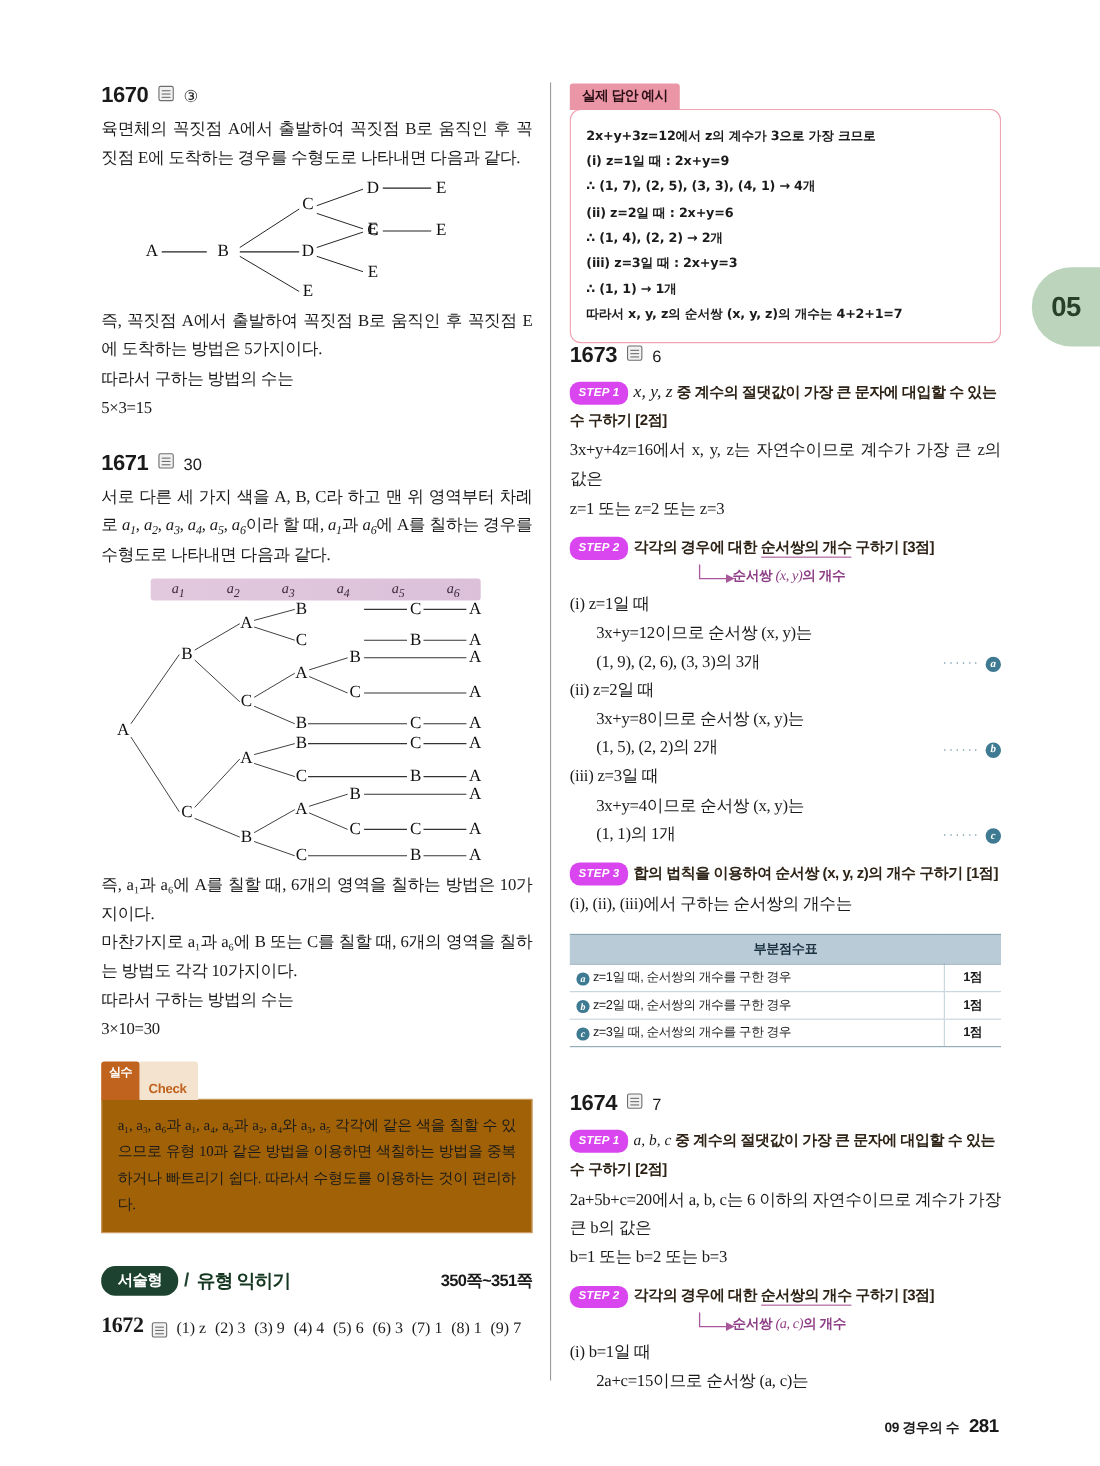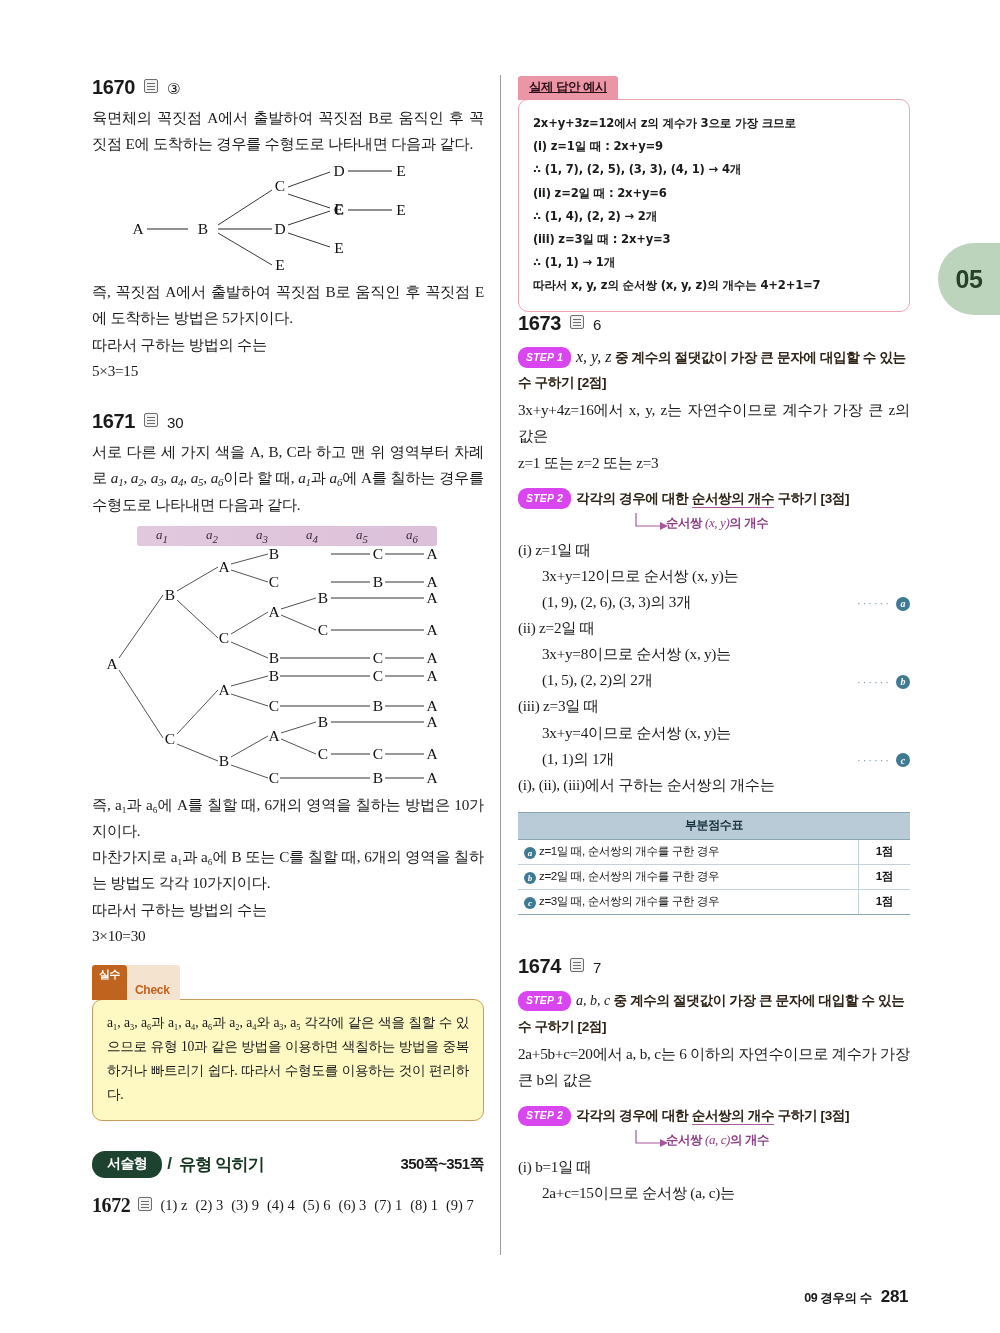--- a/index.html
+++ b/index.html
@@ -90,54 +90,54 @@
   .mistake-tabs { display:flex; align-items:stretch; position:relative; z-index:2; }
   .tab-silsu {
     background:#c0631f; color:#fff; font-size:11px; font-weight:bold;
     padding:2px 7px 3px 7px; border-radius:3px 3px 0 0; letter-spacing:-0.5px;
   }
   .tab-check {
     background:#f3e3cf; color:#c0631f; font-size:12px; font-weight:bold;
     padding:18px 10px 3px 8px; border-radius:0 3px 0 0; letter-spacing:-0.3px;
   }
   .mistake-box {
-    border:1.3px solid #c99a5e; border-radius:10px;
-    background:#fef9c3;
+    border:1.3px solid #c99a5e; border-radius:0;
+    background:#a16207;
     padding:11px 14px 12px 14px;
     margin-top:-1px;
     font-family:"Liberation Serif","DejaVu Serif",serif;
     font-size:13.6px; line-height:1.78; text-align:justify;
     letter-spacing:-0.3px;
   }
 
   
   .sec-head { margin-top:30px; display:flex; align-items:center; }
   .sec-pill {
     background:#1d4230; color:#fff; font-size:14px; font-weight:bold;
     padding:4px 15px 5px 15px; border-radius:13px; letter-spacing:-0.6px;
     position:relative;
   }
   .sec-slash { color:#1d4230; font-size:17px; font-weight:bold; margin:0 7px 0 5px; }
   .sec-title { font-size:17px; font-weight:bold; color:#14351f; letter-spacing:-0.8px; }
   .sec-pages { margin-left:auto; font-size:15px; font-weight:bold; letter-spacing:-0.6px; }
 
   .ans-list {
-    margin-top:16px; display:flex; align-items:center; gap:8px; flex-wrap:wrap;
+    margin-top:16px; display:flex; align-items:flex-end; gap:8px; flex-wrap:wrap;
     font-family:"Liberation Serif",serif; font-size:14.5px;
   }
   .ans-list .prob-num { font-size:20px; }
   .ans-list .item { white-space:nowrap; }
 
   
   .sample-wrap { position:relative; }
   .sample-tab {
     display:inline-block; background:#eb96a6; color:#2a1016;
     font-size:12.5px; font-weight:bold; letter-spacing:-0.5px;
     padding:3px 11px 4px 11px; border-radius:3px 3px 0 0;
-    position:relative; z-index:2;text-decoration:underline;
+    position:relative; z-index:2;
   }
   .sample-box {
     border:1.3px solid #f0a3b2; border-radius:10px;
     padding:12px 14px 13px 14px; margin-top:-1px;
     background:#fff;
   }
   .hand {
     font-family:"DejaVu Sans",sans-serif;
     font-size:11.6px; font-weight:bold; line-height:2.0;
     color:#1b1b1b; letter-spacing:-0.2px;
@@ -461,20 +461,23 @@
     <div class="ptext noj">(iii) z=3일 때</div>
     <div class="ptext noj" style="padding-left:24px">3x+y=4이므로 순서쌍 (x, y)는</div>
     <div class="ptext noj withtag" style="padding-left:24px">
       <span>(1, 1)의 1개</span>
       <span class="tag">
           <span class="dots">······</span>
           <span class="circ">c</span>
         </span>
     </div>
 
+    <div class="steprow">
+      <span class="step-pill">STEP 3</span><span class="step-txt">합의 법칙을 이용하여 순서쌍 (x, y, z)의 개수 구하기 [1점]</span>
+    </div>
     <div class="ptext noj">(i), (ii), (iii)에서 구하는 순서쌍의 개수는</div>
 
     <table class="score-table">
       <thead>
         <tr>
           <th colspan="2">부분점수표</th>
         </tr>
       </thead>
       <tbody>
         <tr>
@@ -495,20 +498,21 @@
     <div class="prob-head" style="margin-top:40px">
       <span class="prob-num">1674</span>
       <span class="ans-icon"></span>
       <span class="ans-val">7</span>
     </div>
 
     <div class="steprow">
       <span class="step-pill">STEP 1</span><span class="mi" style="font-size:14px">a, b, c</span><span class="step-txt"> 중 계수의 절댓값이 가장 큰 문자에 대입할 수 있는 수 구하기 [2점]</span>
     </div>
     <div class="ptext">2a+5b+c=20에서 a, b, c는 6 이하의 자연수이므로 계수가 가장 큰 b의 값은</div>
+    <div class="ptext noj">b=1 또는 b=2 또는 b=3</div>
 
     <div class="steprow">
       <span class="step-pill">STEP 2</span><span class="step-txt">각각의 경우에 대한 </span><span class="step-txt hl-ul">순서쌍의 개수</span><span class="step-txt"> 구하기 [3점]</span>
     </div>
 
     <div class="callout">
       <svg width="260" height="24">
         <path d="M118 0 L118 13 L142 13" stroke="#a8579b" stroke-width="1.2" fill="none"></path>
         <path d="M142 9 L150 13 L142 17 Z" fill="#a8579b"></path>
       </svg>

